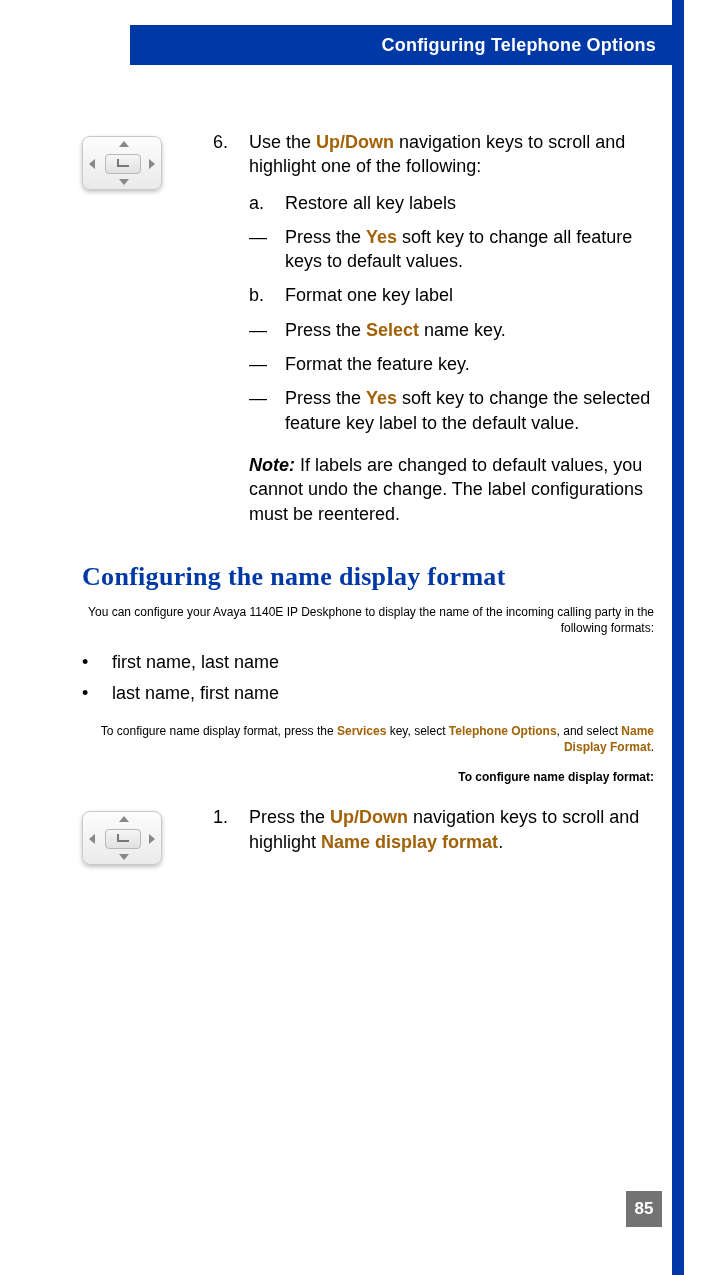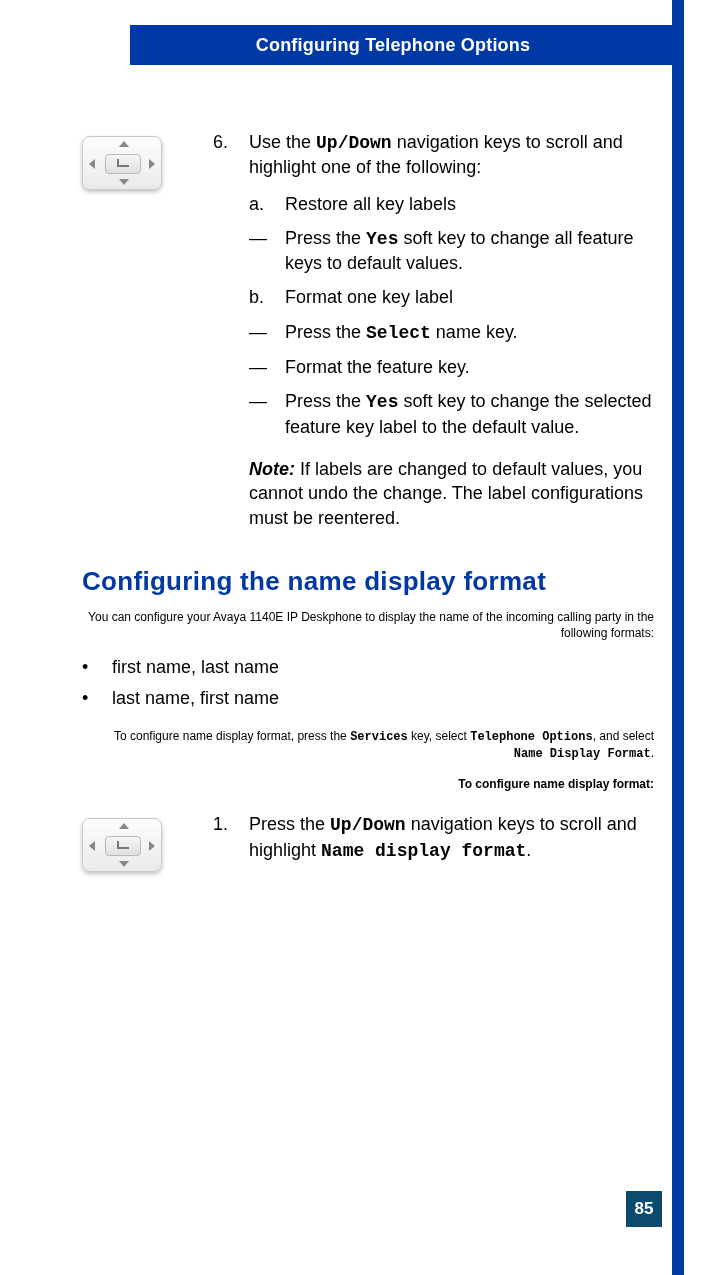--- a/index.html
+++ b/index.html
@@ -1,38 +1,38 @@
 <!DOCTYPE html>
 <html><head>
 <meta charset="utf-8">
 <style>
   * { box-sizing: border-box; margin: 0; padding: 0; }
   html, body { width: 714px; height: 1275px; background: #fff; font-family: Arial, Helvetica, sans-serif; }
   .page { position: relative; width: 714px; height: 1275px; }
   .side-stripe { position: absolute; top: 0; right: 30px; width: 12px; height: 1275px; background: #0039a6; }
-  .header-bar { position: absolute; top: 25px; left: 130px; right: 30px; height: 40px; background: #0039a6; display: flex; align-items: center; justify-content: center; padding-right: 28px; }
+  .header-bar { position: absolute; top: 25px; left: 130px; right: 30px; height: 40px; background: #0039a6; display: flex; align-items: center; justify-content: flex-end; padding-right: 28px; }
   .header-bar span { color: #fff; font-weight: bold; font-size: 18px; font-family: "Arial Black", Arial, sans-serif; letter-spacing: 0.2px; }
   .content { position: absolute; top: 130px; left: 82px; right: 60px; }
   .step-row { display: flex; gap: 36px; margin-bottom: 36px; }
   .nav-col { width: 95px; flex: 0 0 95px; padding-top: 6px; }
   .text-col { flex: 1; font-size: 18px; line-height: 1.35; color: #000; }
   .step { display: flex; margin-bottom: 12px; }
   .step-num { width: 36px; flex: 0 0 36px; }
   .sub { display: flex; margin: 10px 0 10px 36px; }
   .sub-mark { width: 36px; flex: 0 0 36px; }
   .note { margin: 18px 0 0 36px; }
   .bold { font-weight: bold; }
   .italic { font-style: italic; }
-  .link { color: #000000; font-weight: bold; font-family: Liberation Mono, monospace; }
-  .h2 { color: #0039a6; font-weight: bold; font-size: 26px; margin: 20px 0 12px 0; font-family: Liberation Sans, sans-serif; letter-spacing: 0.3px; }
+  .link { color: #a16207; font-weight: bold; }
+  .h2 { color: #0039a6; font-weight: bold; font-size: 26px; margin: 20px 0 12px 0; font-family: Liberation Serif, serif; letter-spacing: 0.3px; }
   .para { font-size: 12px; line-height: 1.35; margin-bottom: 14px; text-align: right; }
   .bullets { margin: 4px 0 18px 0; }
   .bullet { display: flex; font-size: 18px; line-height: 1.35; margin: 6px 0; }
   .bullet-mark { width: 30px; flex: 0 0 30px; }
-  .pagenum { position: absolute; bottom: 48px; right: 52px; width: 36px; height: 36px; background: #0c4a6e; color: #fff; font-weight: bold; display: flex; align-items: center; justify-content: center; font-size: 17px; }
+  .pagenum { position: absolute; bottom: 48px; right: 52px; width: 36px; height: 36px; background: #737373; color: #fff; font-weight: bold; display: flex; align-items: center; justify-content: center; font-size: 17px; }
   
   .navkey { width: 80px; height: 54px; border: 1px solid #c8c8c8; border-radius: 8px; background: linear-gradient(#fdfdfd,#eaeaea); box-shadow: 0 2px 4px rgba(0,0,0,0.25), inset 0 1px 2px rgba(255,255,255,0.8); position: relative; }
   .navkey .center { position: absolute; left: 22px; top: 17px; width: 36px; height: 20px; border: 1px solid #b8b8b8; border-radius: 4px; background: linear-gradient(#f6f6f6,#e0e0e0); display:flex; align-items:center; justify-content:center; }
   .navkey .center::after { content:""; width:10px; height:6px; border-left:2px solid #777; border-bottom:2px solid #777; transform: translateY(-1px); }
   .navkey .center::before { content:""; position:absolute; right:10px; top:7px; width:6px; height:6px; border-right:2px solid #777; border-top:2px solid #777; transform: rotate(45deg) scaleX(-1); display:none;}
   .tri { position:absolute; width:0; height:0; }
   .tri.up { left: 36px; top: 4px; border-left:5px solid transparent; border-right:5px solid transparent; border-bottom:6px solid #888; }
   .tri.down { left: 36px; bottom: 4px; border-left:5px solid transparent; border-right:5px solid transparent; border-top:6px solid #888; }
   .tri.left { left: 6px; top: 22px; border-top:5px solid transparent; border-bottom:5px solid transparent; border-right:6px solid #888; }
   .tri.right { right: 6px; top: 22px; border-top:5px solid transparent; border-bottom:5px solid transparent; border-left:6px solid #888; }

